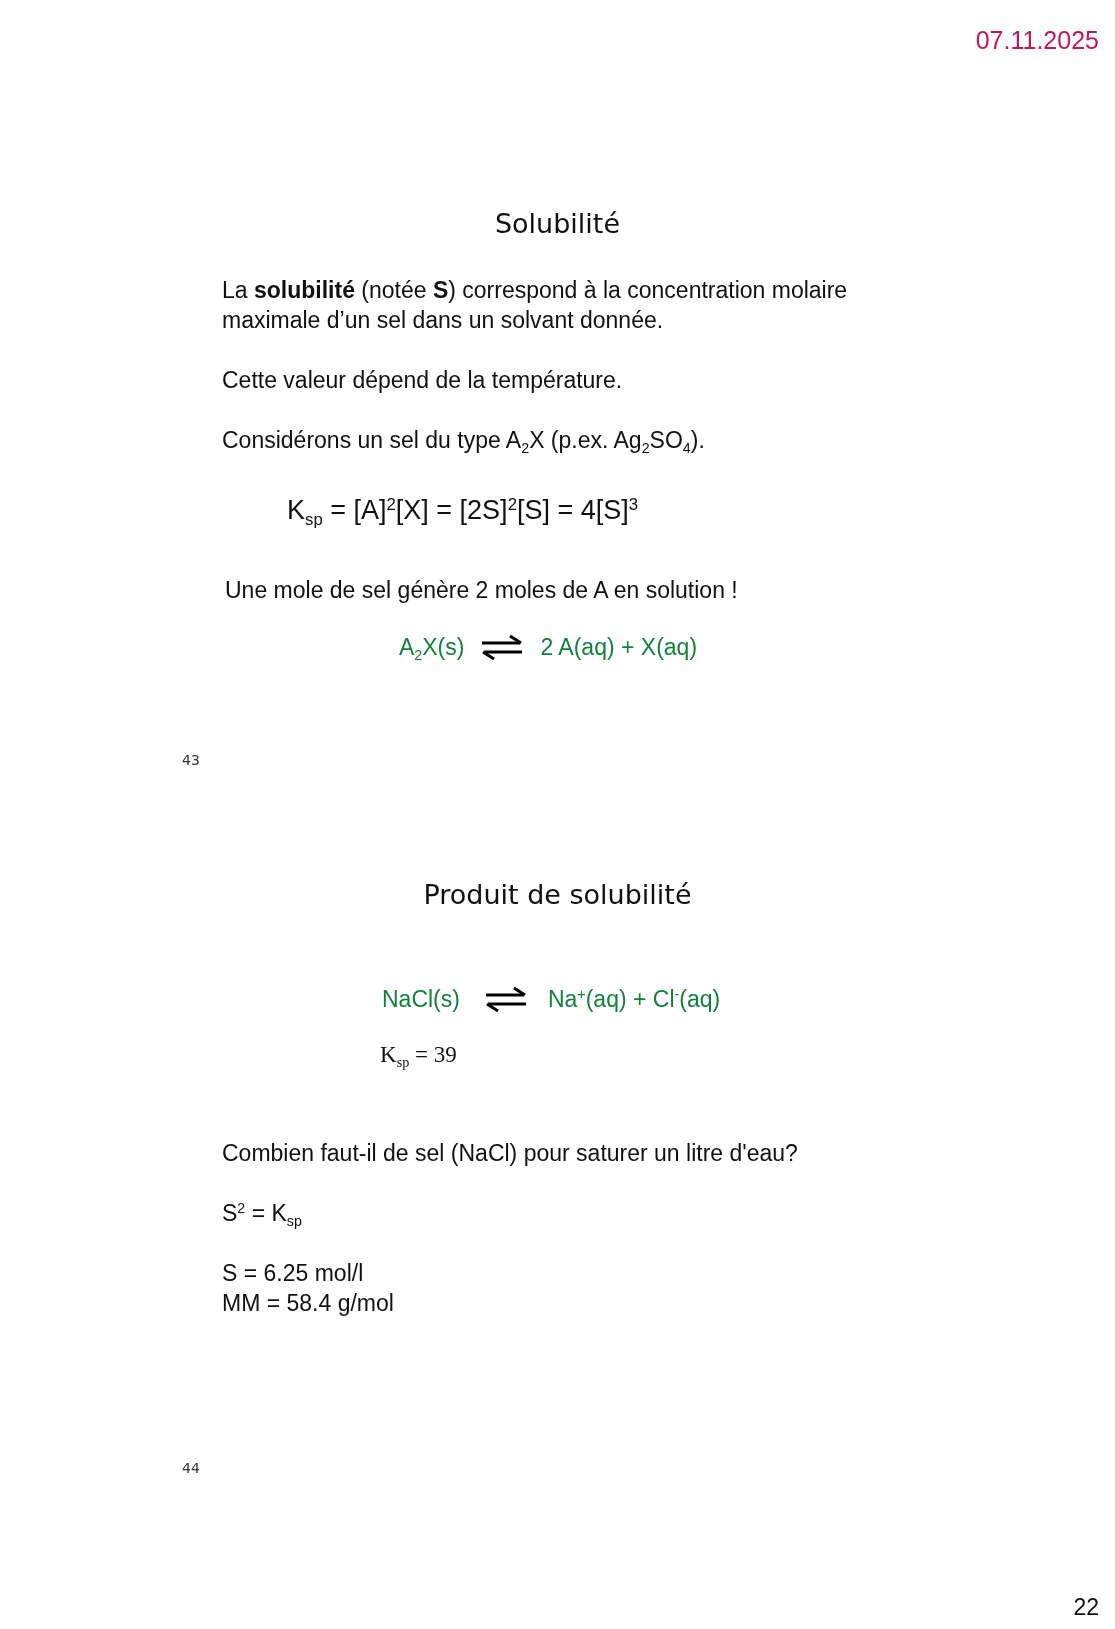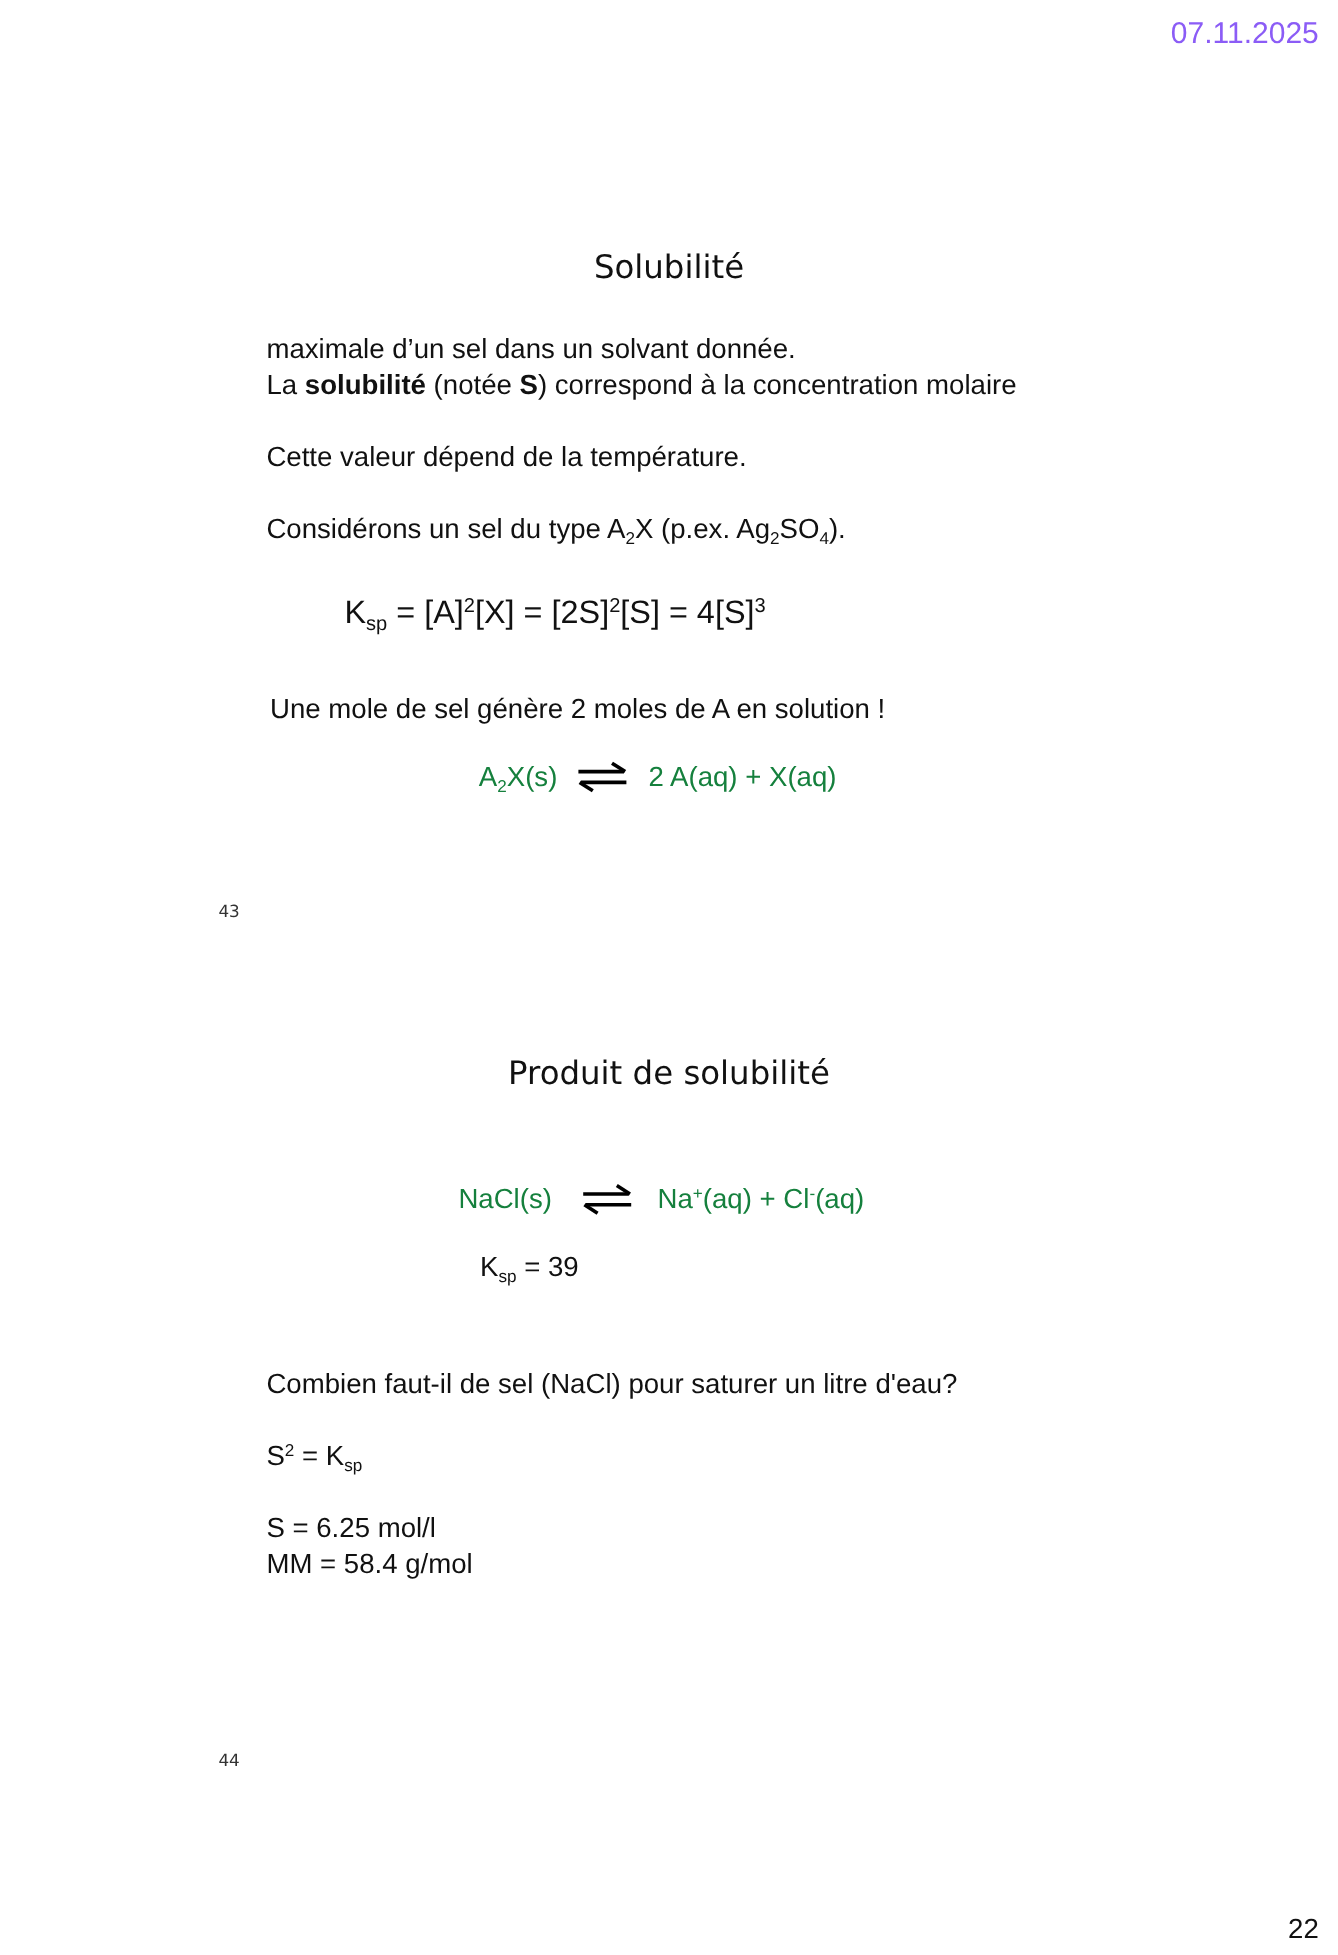--- a/index.html
+++ b/index.html
@@ -10,23 +10,23 @@
     body {
       width: 1115px;
       height: 1629px;
       position: relative;
       overflow: hidden;
       color: #000000;
       font-family: "Liberation Sans", sans-serif;
     }
     .abs { position: absolute; white-space: nowrap; }
     .date {
-      top: 14px; right: 16px;
+      top: 26px; right: 16px;
       font-size: 25px;
-      color: #8b5cf6;
+      color: #be185d;
     }
     .slide-title {
       font-family: "DejaVu Sans", sans-serif;
       font-size: 27px;
       color: #111;
       left: 0; width: 1115px; text-align: center;
     }
     .body-text {
       font-size: 23px;
       line-height: 30px;
@@ -65,22 +65,22 @@
   </style>
 </head>
 <body>
 
 <div class="abs date">07.11.2025</div>
 
 <div>
   <div class="abs slide-title" style="top:208px;">Solubilité</div>
 
   <div class="abs body-text" style="left:222px; top:275px;">
+    <div><span>La </span><b>solubilité</b><span> (notée </span><b>S</b><span>) correspond à la concentration molaire</span></div>
     <div>maximale d’un sel dans un solvant donnée.</div>
-    <div><span>La </span><b>solubilité</b><span> (notée </span><b>S</b><span>) correspond à la concentration molaire</span></div>
   </div>
 
   <div class="abs body-text" style="left:222px; top:365px;">Cette valeur dépend de la température.</div>
 
   <div class="abs body-text" style="left:222px; top:425px;"><span>Considérons un sel du type A</span><sub>2</sub><span>X (p.ex. Ag</span><sub>2</sub><span>SO</span><sub>4</sub><span>).</span></div>
 
   <div class="abs formula" style="left:287px; top:495px;"><span>K</span><sub>sp</sub><span> = [A]</span><sup>2</sup><span>[X] = [2S]</span><sup>2</sup><span>[S] = 4[S]</span><sup>3</sup></div>
 
   <div class="abs body-text" style="left:225px; top:575px;">Une mole de sel génère 2 moles de A en solution !</div>
 
@@ -105,21 +105,21 @@
     <span>NaCl(s)</span>
     <svg class="eq-arrow" style="margin:0 18px 0 22px;" viewBox="0 0 48 28">
       <line x1="4" y1="10" x2="42" y2="10" stroke="#000" stroke-width="3"></line>
       <polyline points="32,3 43,10" fill="none" stroke="#000" stroke-width="3"></polyline>
       <line x1="6" y1="19" x2="44" y2="19" stroke="#000" stroke-width="3"></line>
       <polyline points="16,26 5,19" fill="none" stroke="#000" stroke-width="3"></polyline>
     </svg>
     <span><span>Na</span><sup>+</sup><span>(aq) + Cl</span><sup>-</sup><span>(aq)</span></span>
   </div>
 
-  <div class="abs body-text" style="left:400px; top:1040px;"><span>K</span><sub>sp</sub><span> = 39</span></div>
+  <div class="abs body-text" style="left:380px; top:1040px;font-family:Liberation Serif, serif;"><span>K</span><sub>sp</sub><span> = 39</span></div>
 
   <div class="abs body-text" style="left:222px; top:1138px;">Combien faut-il de sel (NaCl) pour saturer un litre d'eau?</div>
 
   <div class="abs body-text" style="left:222px; top:1198px;"><span>S</span><sup>2</sup><span> = K</span><sub>sp</sub></div>
 
   <div class="abs body-text" style="left:222px; top:1258px;">
     <div>S = 6.25 mol/l</div>
     <div>MM = 58.4 g/mol</div>
   </div>
 

